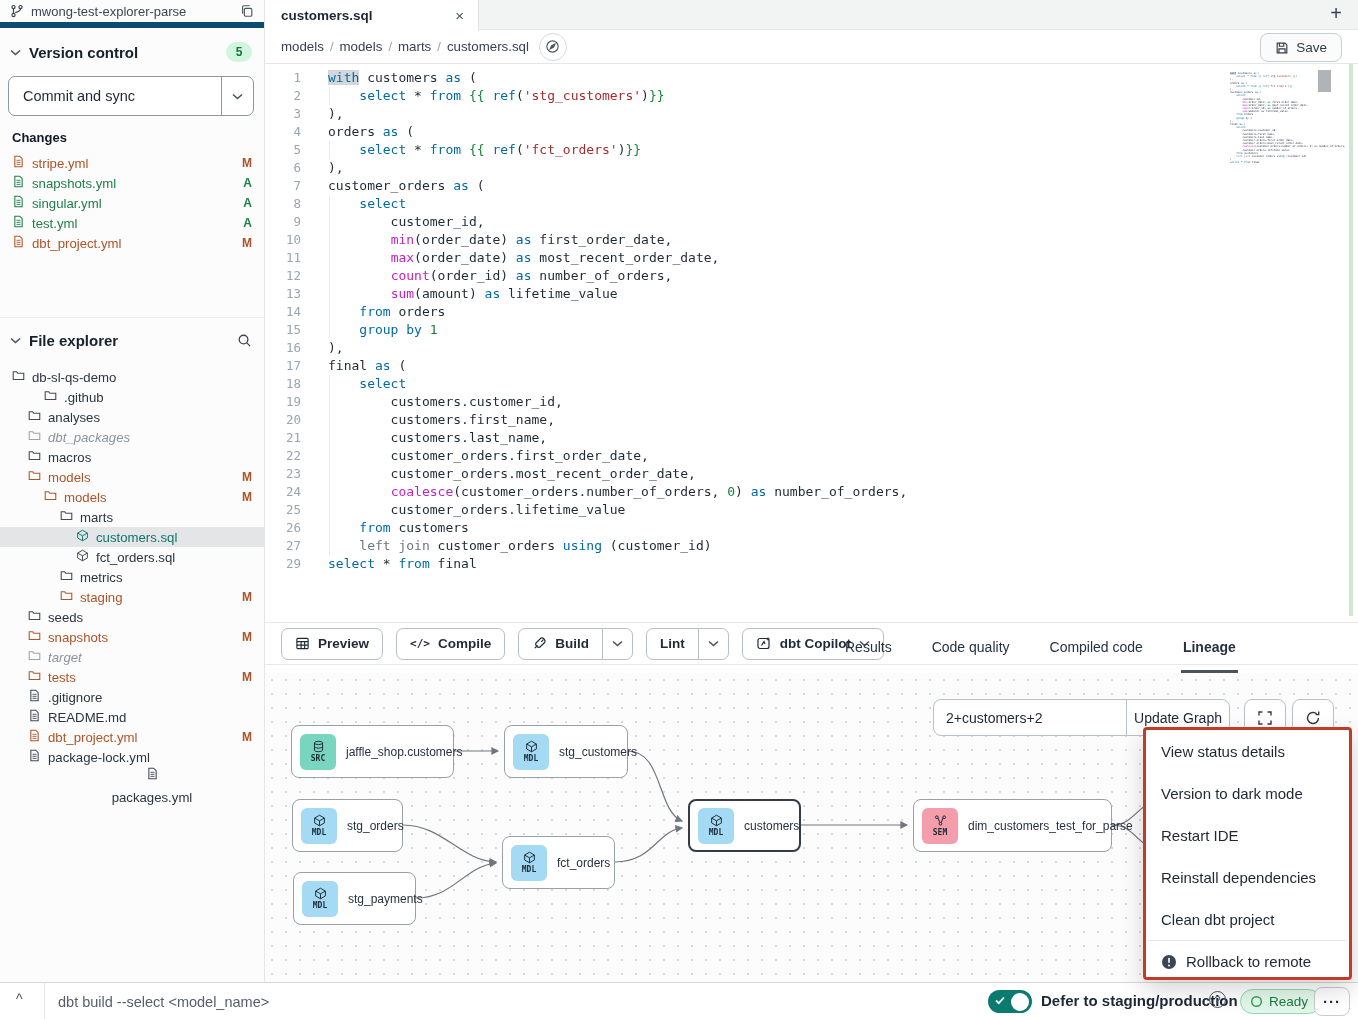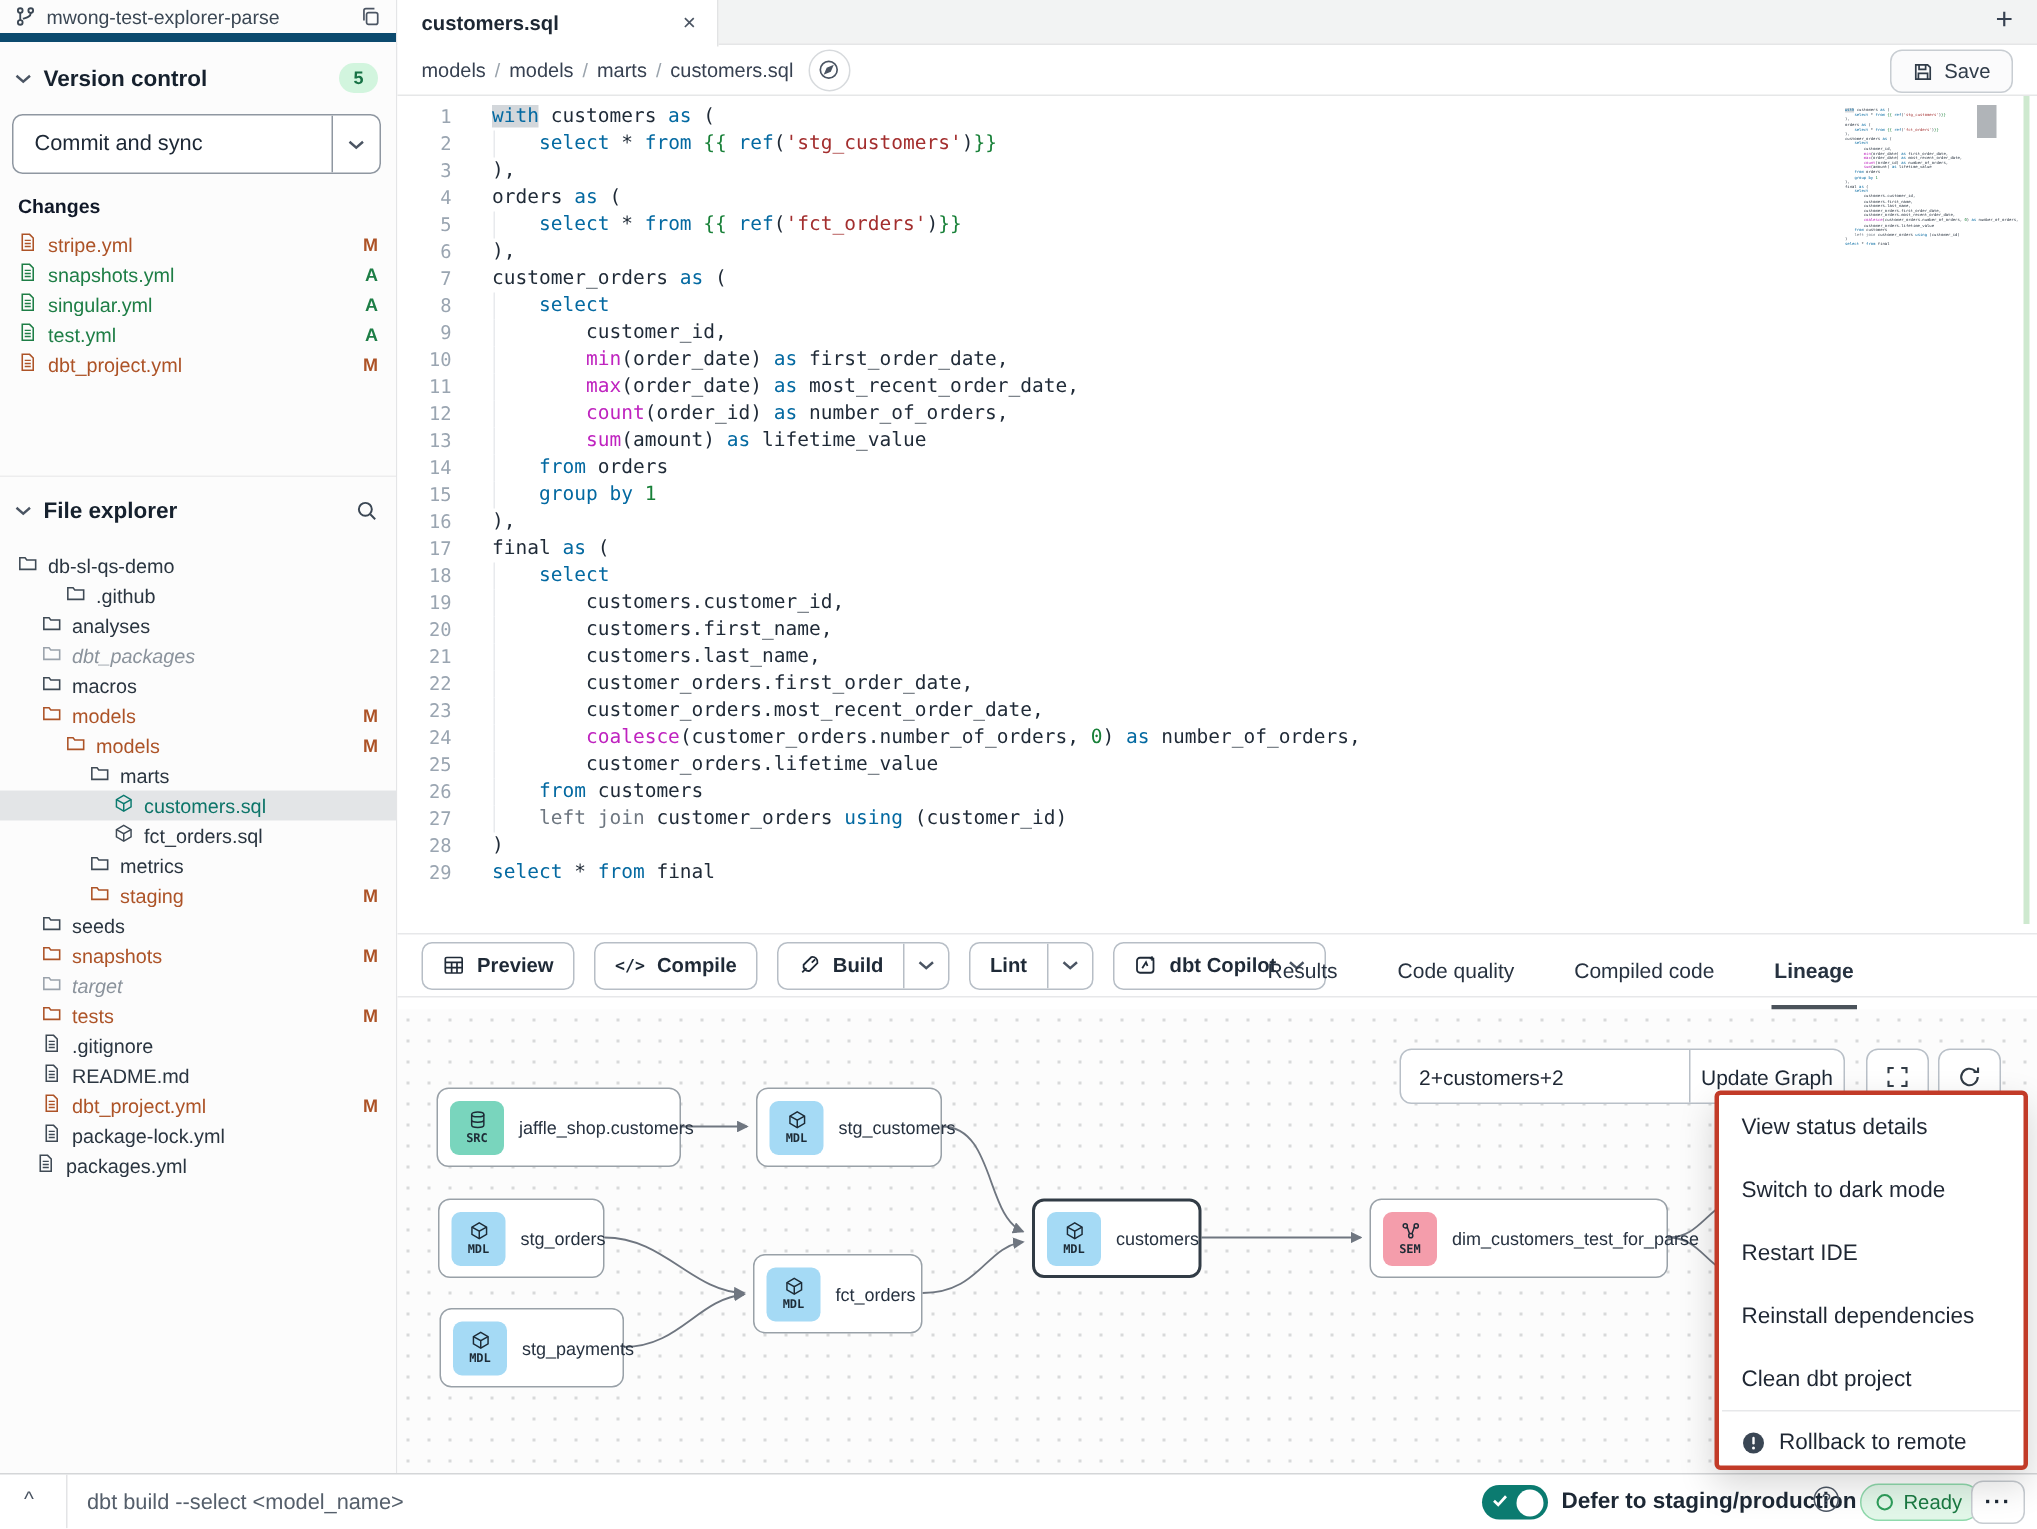--- a/index.html
+++ b/index.html
@@ -336,21 +336,21 @@
     <span class="nm st-M">dbt_project.yml</span>
     <span class="st st-M">M</span>
           </div>
           <div class="tree-row" style="padding-left: 28px;">
             <span><svg width="13" height="13" viewBox="0 0 16 16" fill="none" stroke="#3f4a55" stroke-width="1.3">
                 <path d="M3.5 1.5h6l3 3v10h-9z"></path>
                 <path d="M5.5 6.5h5M5.5 9h5M5.5 11.5h5" stroke-width="1.1"></path>
               </svg></span>
     <span class="nm">package-lock.yml</span>
     </div>
-          <div class="tree-row" style="padding-left: 24px;">
+          <div class="tree-row" style="padding-left: 40px; flex-direction: column;">
             <span><svg width="13" height="13" viewBox="0 0 16 16" fill="none" stroke="#3f4a55" stroke-width="1.3">
                 <path d="M3.5 1.5h6l3 3v10h-9z"></path>
                 <path d="M5.5 6.5h5M5.5 9h5M5.5 11.5h5" stroke-width="1.1"></path>
               </svg></span>
     <span class="nm">packages.yml</span>
     </div>
         </div>
     </section>
   </aside>
 
@@ -408,21 +408,20 @@
           <div class="cl"><span class="ln">18</span><i class="iguide"></i>    <span class="tok-kw">select</span></div>
           <div class="cl"><span class="ln">19</span><i class="iguide"></i>        customers.customer_id,</div>
           <div class="cl"><span class="ln">20</span><i class="iguide"></i>        customers.first_name,</div>
           <div class="cl"><span class="ln">21</span><i class="iguide"></i>        customers.last_name,</div>
           <div class="cl"><span class="ln">22</span><i class="iguide"></i>        customer_orders.first_order_date,</div>
           <div class="cl"><span class="ln">23</span><i class="iguide"></i>        customer_orders.most_recent_order_date,</div>
           <div class="cl"><span class="ln">24</span><i class="iguide"></i>        <span class="tok-fn">coalesce</span>(customer_orders.number_of_orders, <span class="tok-num">0</span>) <span class="tok-kw">as</span> number_of_orders,</div>
           <div class="cl"><span class="ln">25</span><i class="iguide"></i>        customer_orders.lifetime_value</div>
           <div class="cl"><span class="ln">26</span><i class="iguide"></i>    <span class="tok-kw">from</span> customers</div>
           <div class="cl"><span class="ln">27</span><i class="iguide"></i>    <span class="tok-gray">left</span> <span class="tok-gray">join</span> customer_orders <span class="tok-kw">using</span> (customer_id)</div>
-          <div class="cl"><span class="ln">28</span>)</div>
           <div class="cl"><span class="ln">29</span><span class="tok-kw">select</span> * <span class="tok-kw">from</span> final</div>
         </div>
       <div id="minimap" class="minimap">
           <div class="cl"><span class="tok-kw sel">with</span> customers <span class="tok-kw">as</span> (</div>
           <div class="cl">    <span class="tok-kw">select</span> * <span class="tok-kw">from</span> <span class="tok-jinja">{{</span> <span class="tok-kw">ref</span>(<span class="tok-str">'stg_customers'</span>)<span class="tok-jinja">}}</span></div>
           <div class="cl">),</div>
           <div class="cl">orders <span class="tok-kw">as</span> (</div>
           <div class="cl">    <span class="tok-kw">select</span> * <span class="tok-kw">from</span> <span class="tok-jinja">{{</span> <span class="tok-kw">ref</span>(<span class="tok-str">'fct_orders'</span>)<span class="tok-jinja">}}</span></div>
           <div class="cl">),</div>
           <div class="cl">customer_orders <span class="tok-kw">as</span> (</div>
@@ -612,21 +611,21 @@
       <div class="sq-btn btn-rf">
         <svg width="16" height="16" viewBox="0 0 16 16" fill="none" stroke="#323c46" stroke-width="1.4">
             <path d="M13.5 8a5.5 5.5 0 1 1-1.7-4"></path>
             <path d="M13.7 1.6v3h-3"></path>
           </svg>
       </div>
 
       <div class="ctx-menu">
         <div id="ctx-items">
             <div class="ctx-item">View status details</div>
-            <div class="ctx-item">Switch to dark mode</div>
+            <div class="ctx-item">Version to dark mode</div>
             <div class="ctx-item">Restart IDE</div>
             <div class="ctx-item">Reinstall dependencies</div>
             <div class="ctx-item">Clean dbt project</div>
           </div>
         <div class="ctx-divider"></div>
         <div class="ctx-danger">
           <svg width="16" height="16" viewBox="0 0 16 16">
               <circle cx="8" cy="8" r="7" fill="#3a4654"></circle>
               <rect x="7.2" y="3.8" width="1.6" height="5.2" rx="0.8" fill="#fff"></rect>
               <circle cx="8" cy="11.4" r="1" fill="#fff"></circle>

